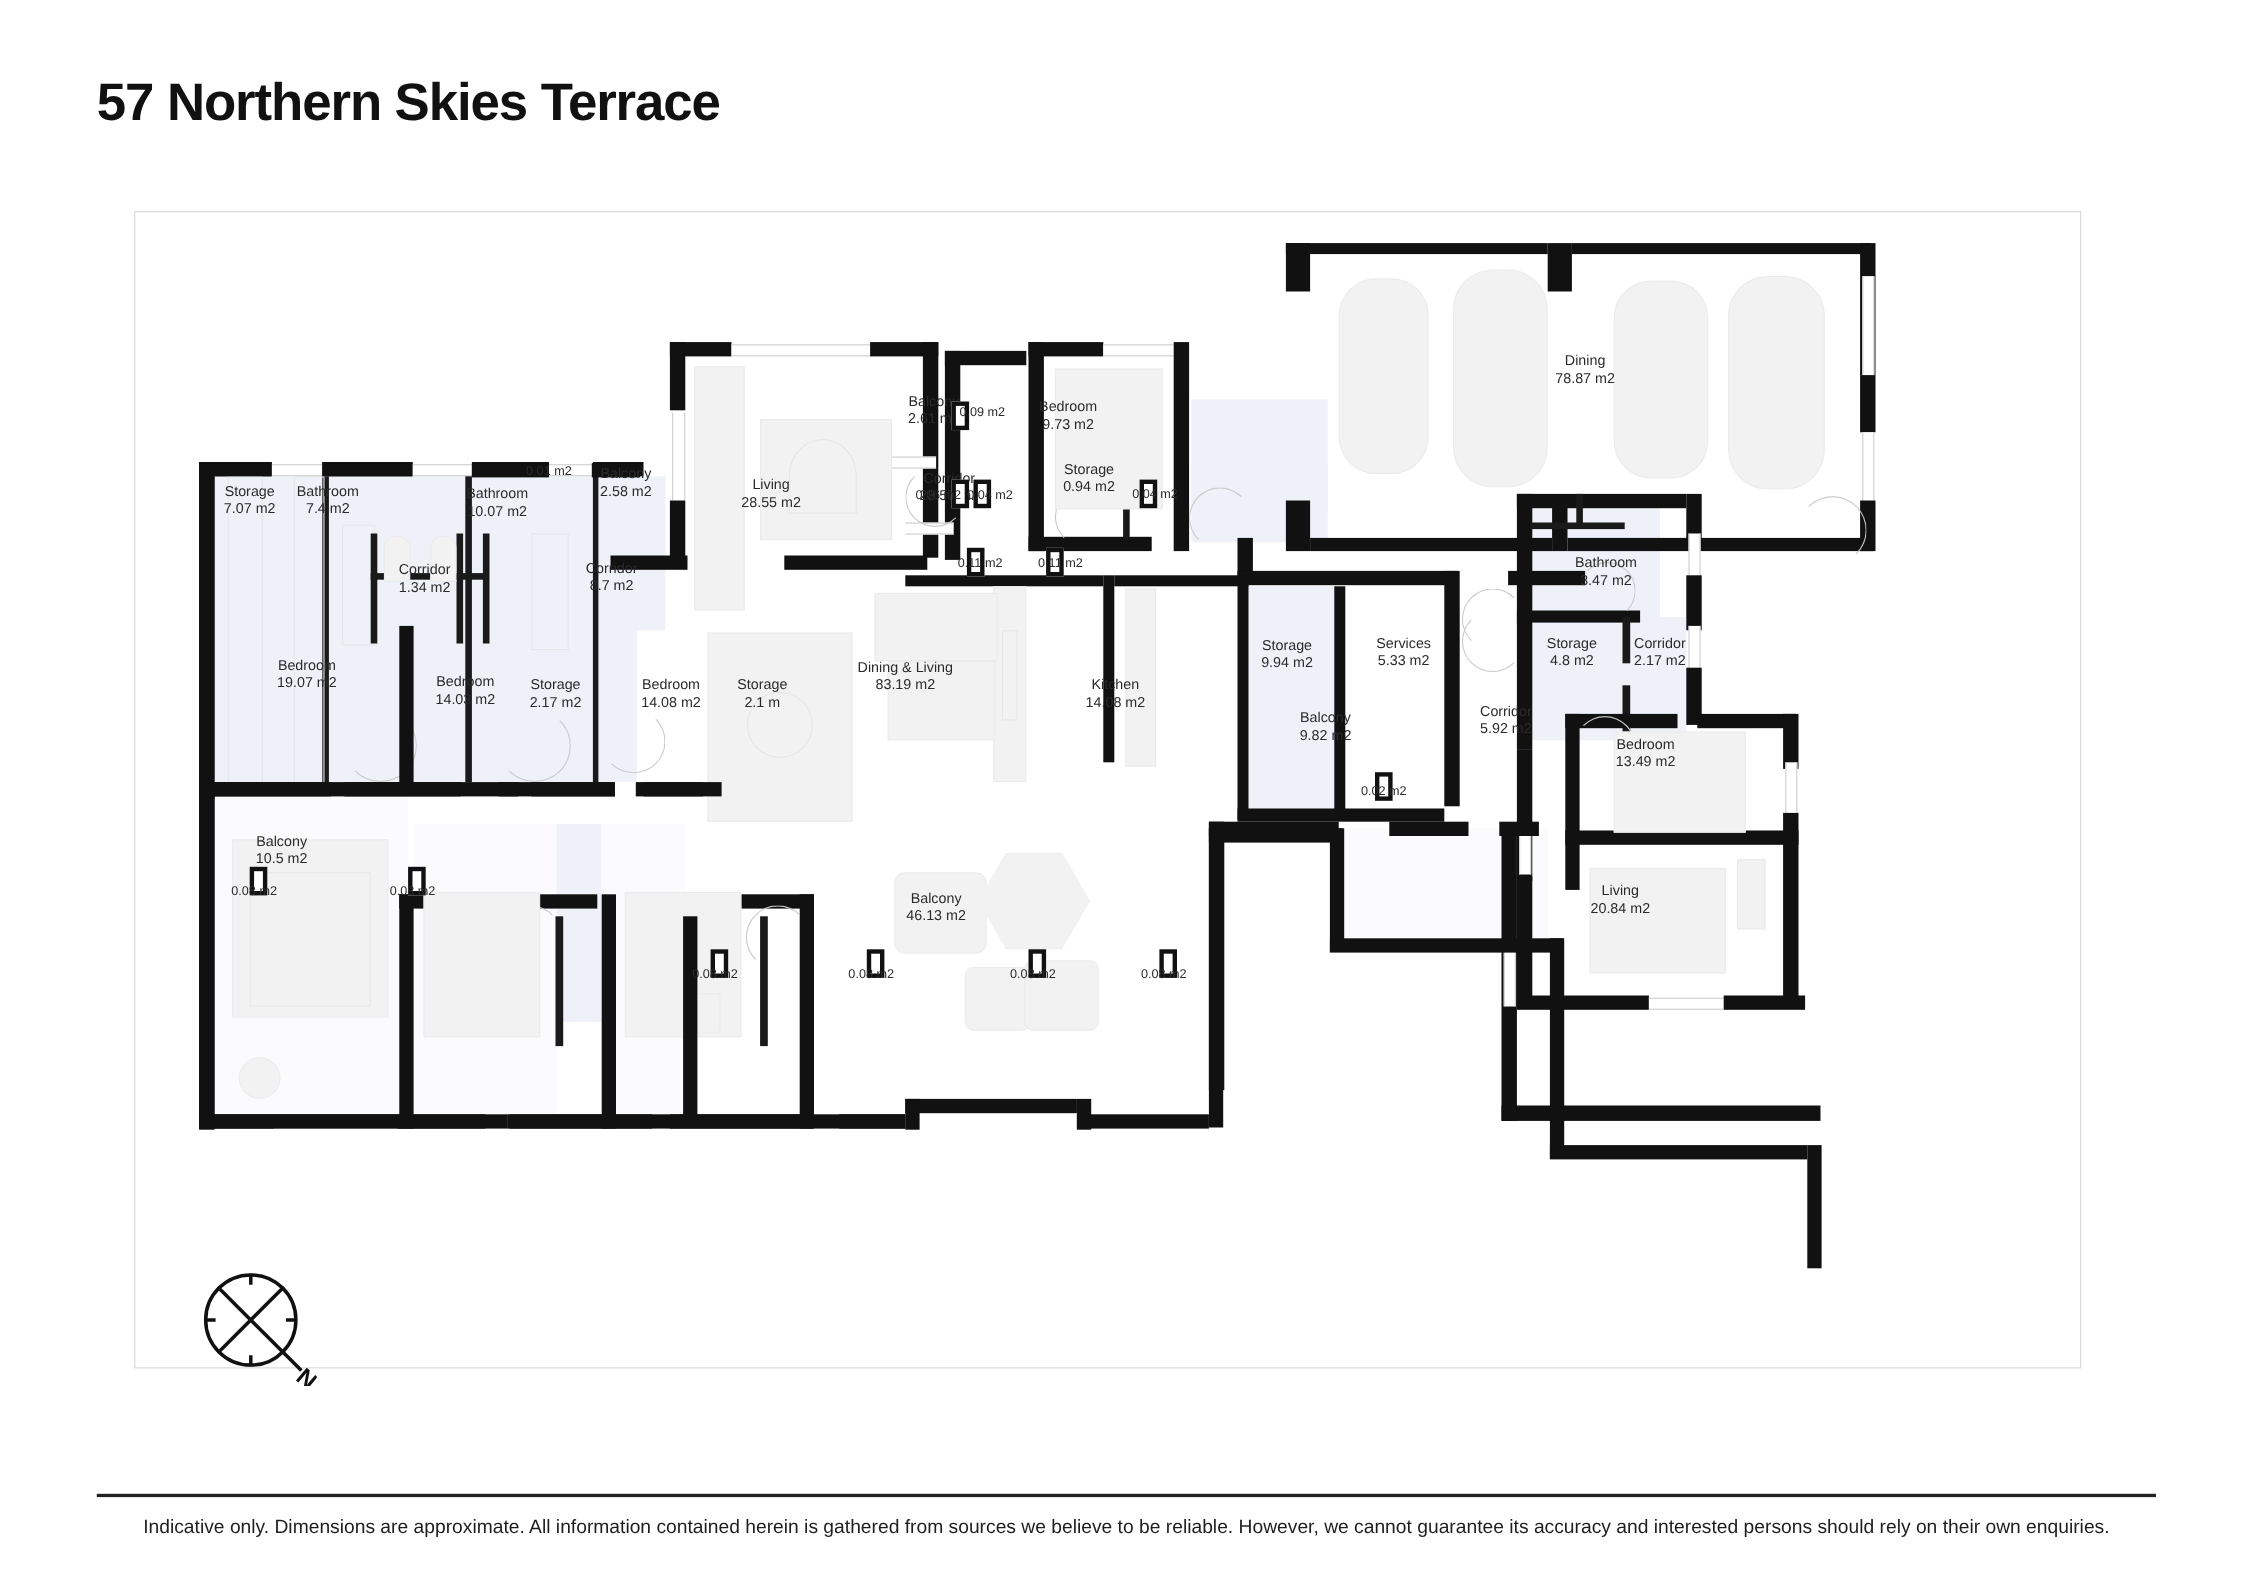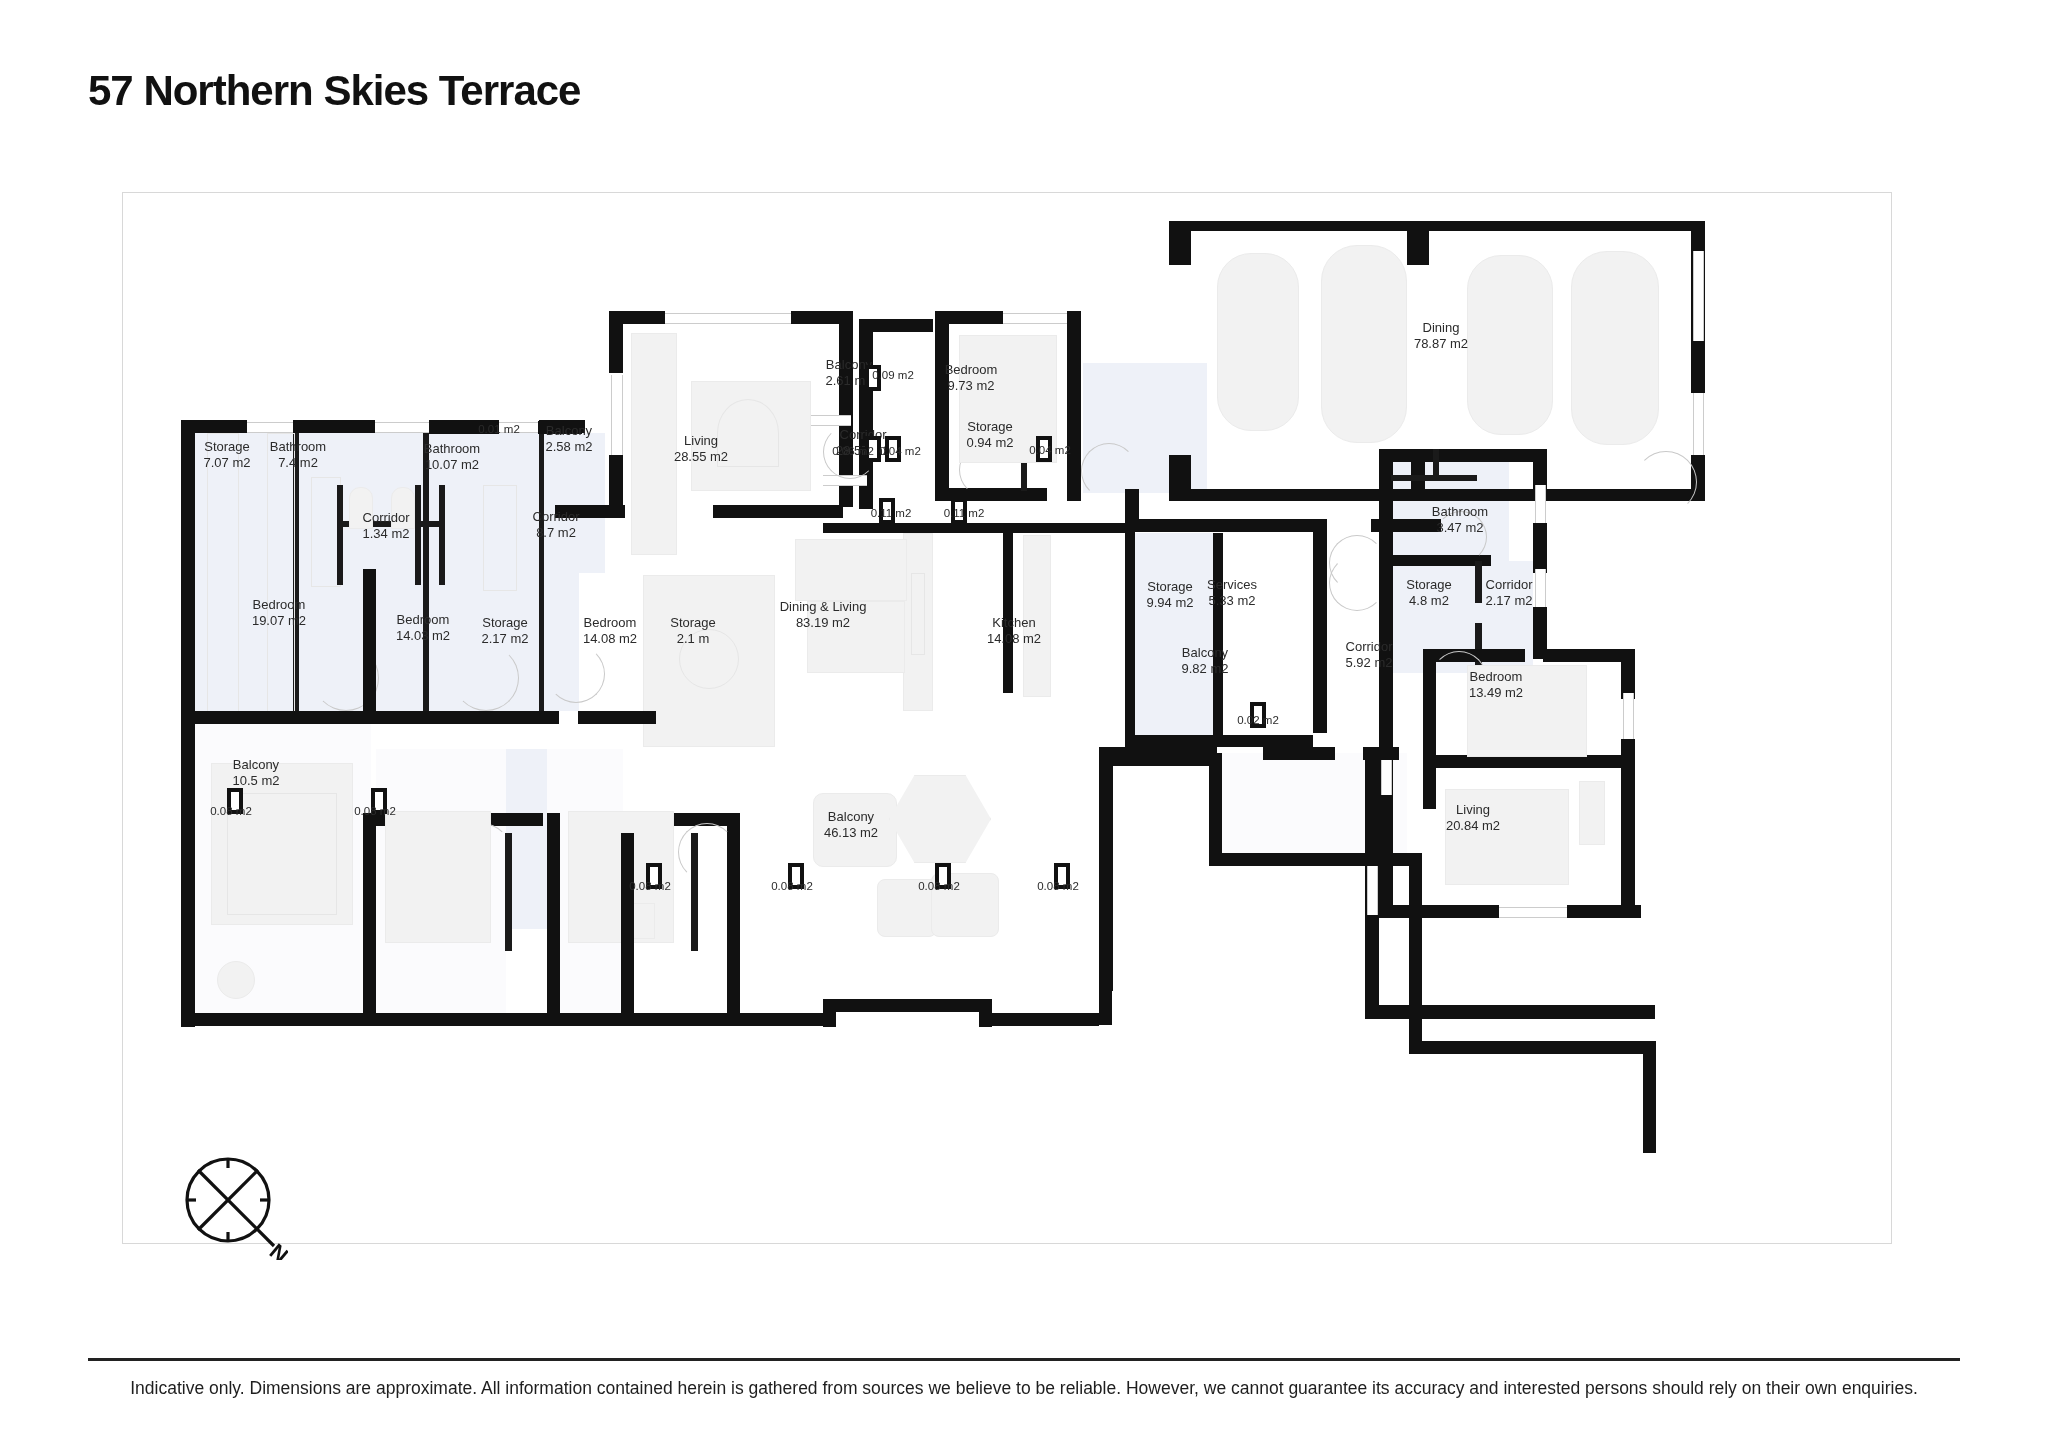--- a/index.html
+++ b/index.html
@@ -16,21 +16,21 @@
   }
 
   
   #header {
     position: absolute;
     left: 88px;
     top: 70px;
     width: 1600px;
   }
   #title {
-    font-size: 42px;
+    font-size: 48px;
     font-weight: bold;
     color: #111111;
     letter-spacing: -1px;
     line-height: 1.0;
     margin: 0;
     white-space: nowrap;
   }
   #subtitle {
     font-size: 48px;
     font-weight: normal;
@@ -465,21 +465,21 @@
           <span class="ar">83.19 m2</span>
         </div>
         <div class="label" style="left: 891px; top: 438px;">
           <span class="nm">Kitchen</span>
           <span class="ar">14.08 m2</span>
         </div>
         <div class="label" style="left: 1047px; top: 402px;">
           <span class="nm">Storage</span>
           <span class="ar">9.94 m2</span>
         </div>
-        <div class="label" style="left: 1109px; top: 400px;">
+        <div class="label" style="left: 1153px; top: 400px;">
           <span class="nm">Services</span>
           <span class="ar">5.33 m2</span>
         </div>
         <div class="label" style="left: 1337px; top: 327px;">
           <span class="nm">Bathroom</span>
           <span class="ar">3.47 m2</span>
         </div>
         <div class="label" style="left: 1306px; top: 400px;">
           <span class="nm">Storage</span>
           <span class="ar">4.8 m2</span>

